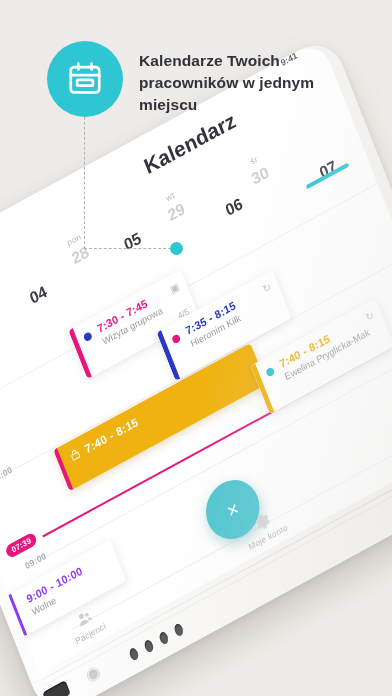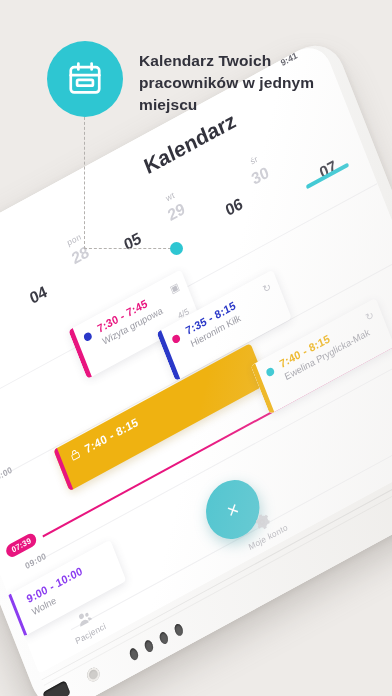--- a/index.html
+++ b/index.html
@@ -200,21 +200,21 @@
   <div class="hero-icon">
     <svg viewBox="0 0 24 24" fill="none" stroke="#ffffff" stroke-width="1.7" stroke-linecap="round" stroke-linejoin="round">
       <rect x="3" y="4.5" width="18" height="16" rx="2.2"></rect>
       <line x1="3" y1="9.6" x2="21" y2="9.6"></line>
       <line x1="7.8" y1="2.2" x2="7.8" y2="6"></line>
       <line x1="16.2" y1="2.2" x2="16.2" y2="6"></line>
       <rect x="7" y="12.6" width="10" height="3.6" rx="0.8"></rect>
     </svg>
   </div>
 
-  <div class="hero-text">Kalendarz Twoich pracowników w jednym miejscu</div>
+  <div class="hero-text">Kalendarze Twoich pracowników w jednym miejscu</div>
 
   <div class="connector">
     <div class="v"></div>
     <div class="h"></div>
     <div class="dot"></div>
   </div>
 
   <div class="phone-wrap">
     <div class="phone-body"></div>
 

